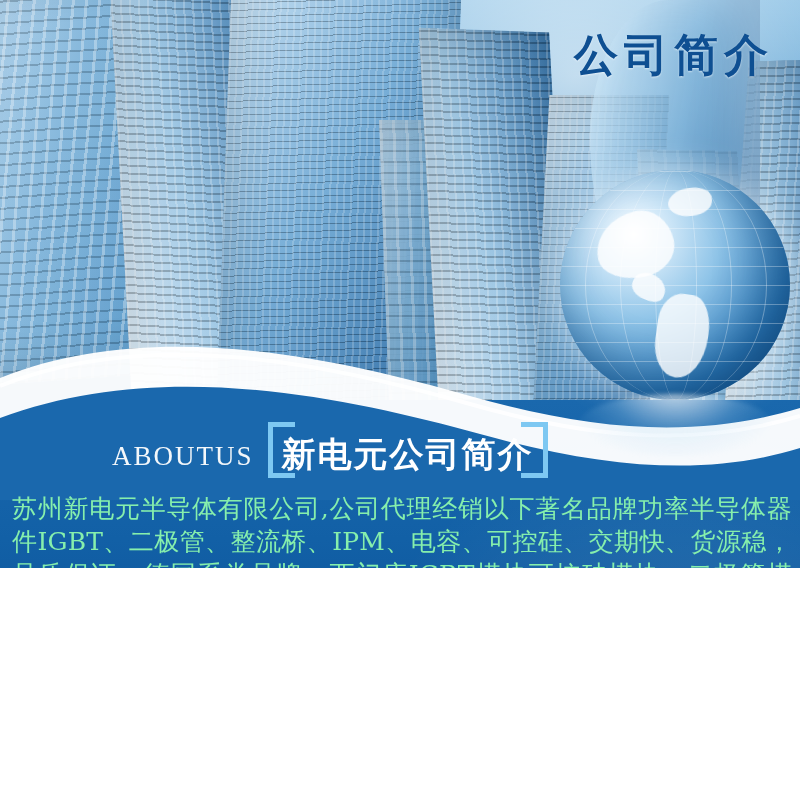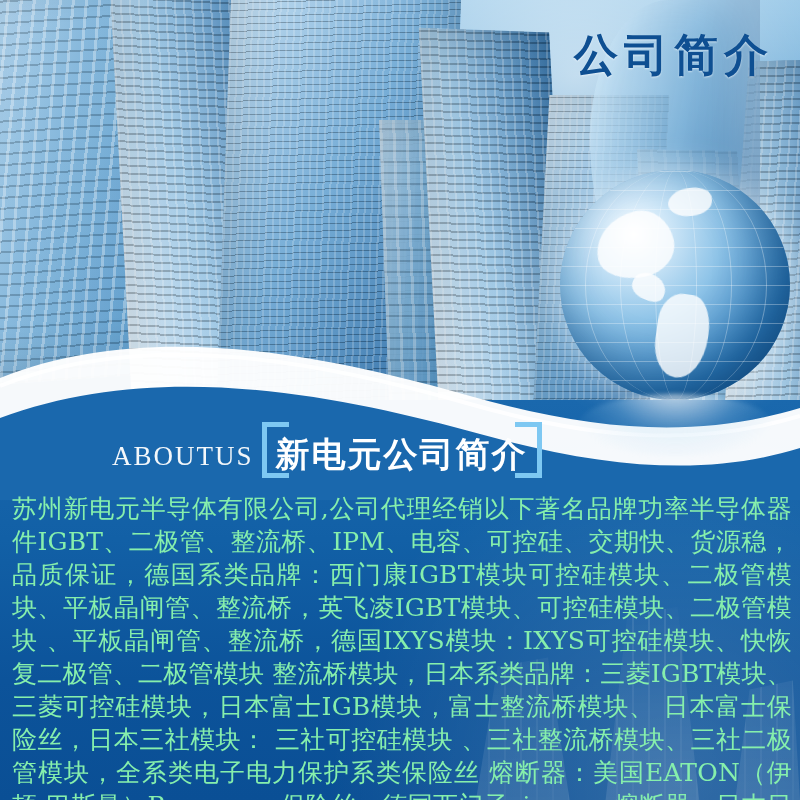--- a/index.html
+++ b/index.html
@@ -9,21 +9,21 @@
   body {
     width: 800px;
     height: 800px;
     overflow: hidden;
     font-family: "Liberation Serif", "DejaVu Serif", serif;
     background: #ffffff;
   }
   .page {
     position: relative;
     width: 800px;
-    height: 800px;
+    height: 568px;
     overflow: hidden;
     background: #0b5ea8;
   }
 
   
   .hero {
     position: absolute;
     left: 0; top: 0;
     width: 800px;
     height: 420px;
@@ -190,21 +190,21 @@
     text-shadow: 0 1px 2px rgba(255,255,255,0.6);
     font-family: "DejaVu Sans", "Liberation Sans", sans-serif;
   }
 
   
   .about-row {
     position: absolute;
     left: 112px; top: 428px;
     display: flex;
     align-items: center;
-    gap: 12px;
+    gap: 18px;
   }
   .about-en {
     color: #ffffff;
     font-size: 27px;
     letter-spacing: 2px;
     font-family: "Liberation Serif", serif;
     opacity: .95;
   }
   .about-badge {
     position: relative;

